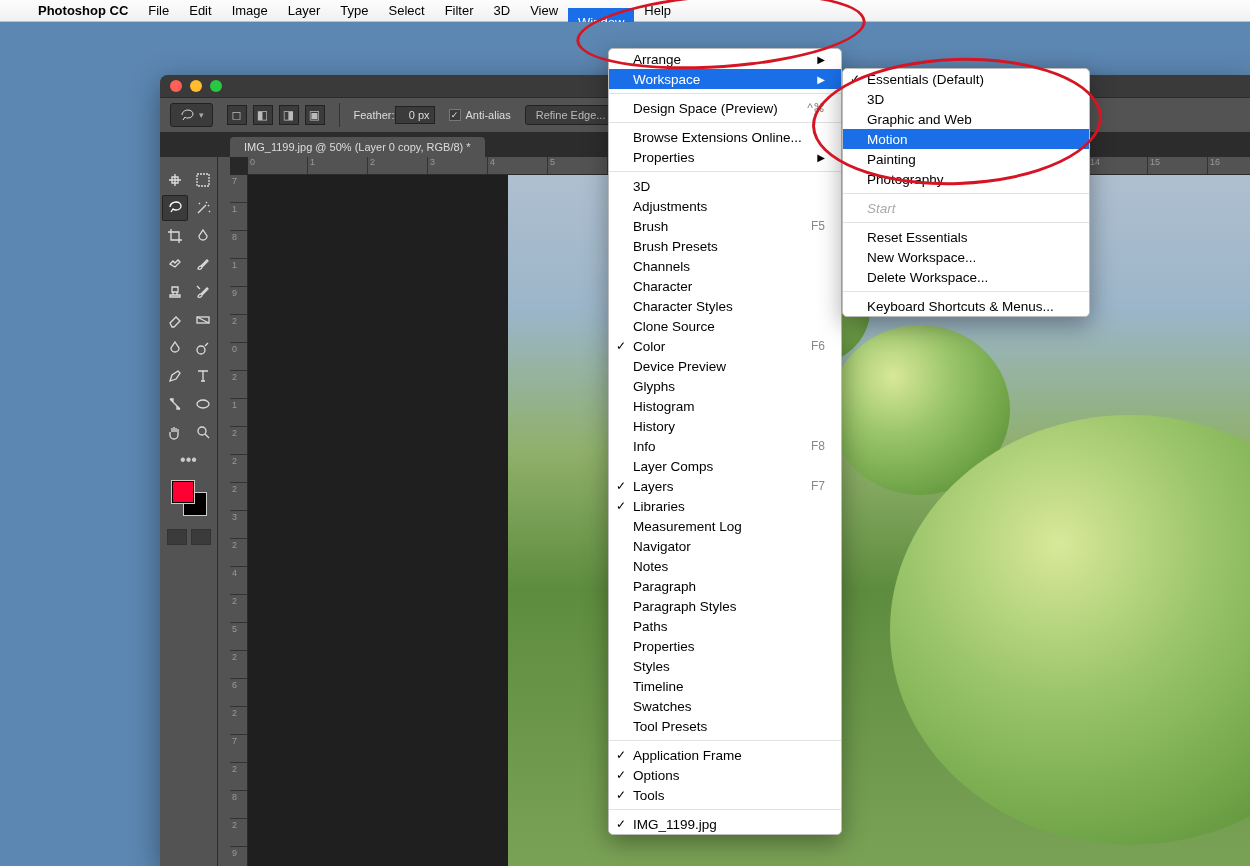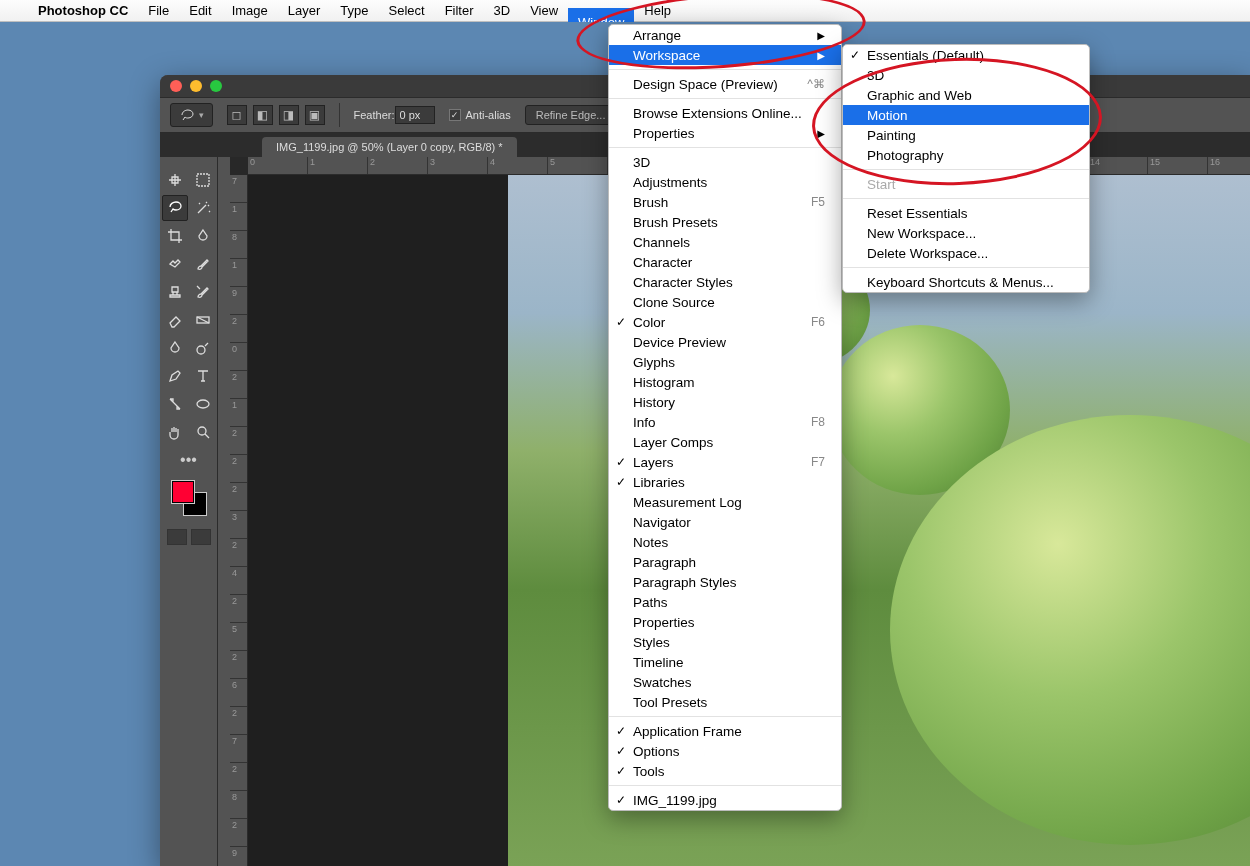--- a/index.html
+++ b/index.html
@@ -35,27 +35,27 @@
 
   .ps-options {
     height:36px; background:#535353; border-top:1px solid #2b2b2b; border-bottom:1px solid #2b2b2b;
     display:flex; align-items:center; padding:0 10px; font-size:11px; color:#ddd; gap:14px;
   }
   .ps-options .toolpick{display:flex;align-items:center;gap:4px;background:#3b3b3b;padding:4px 8px;border:1px solid #222;border-radius:3px;}
   .ps-options .mode-icons{display:flex;gap:6px;}
   .ps-options .icon-sq{width:20px;height:20px;background:#3b3b3b;border:1px solid #222;display:flex;align-items:center;justify-content:center;color:#bbb;font-size:12px;}
   .ps-options .sep{width:1px;height:24px;background:#333;}
   .ps-options .field{display:flex;align-items:center;gap:0;}
-  .ps-options .field input{width:40px;background:#3b3b3b;border:1px solid #222;color:#ddd;font-size:11px;padding:2px 4px;}
+  .ps-options .field input{width:40px;background:#3b3b3b;border:1px solid #222;color:#ddd;font-size:11px;padding:2px 4px;text-align:right;}
   .ps-options .chk{display:flex;align-items:center;gap:5px;}
   .ps-options .chk-box{width:12px;height:12px;background:#3b3b3b;border:1px solid #777;display:flex;align-items:center;justify-content:center;color:#ddd;font-size:9px;}
   .ps-options .btn{background:#3b3b3b;border:1px solid #222;color:#bbb;padding:3px 10px;border-radius:3px;font-size:11px;}
 
   .ps-tabbar{height:24px;background:#2c2c2c;display:flex;align-items:flex-end;padding-left:70px;font-size:11px;}
-  .ps-tab{background:#535353;color:#ddd;padding:4px 14px;border-top-left-radius:4px;border-top-right-radius:4px;margin-left:32px;}
+  .ps-tab{background:#535353;color:#ddd;padding:4px 14px;border-top-left-radius:4px;border-top-right-radius:4px;}
 
   .ps-canvas-area{position:absolute;top:82px;left:70px;right:0;bottom:0;background:#282828;}
   .ruler-h{position:absolute;top:0;left:18px;right:0;height:18px;background:#535353;border-bottom:1px solid #2b2b2b;display:flex;color:#999;font-size:9px;overflow:hidden;}
   .ruler-h .tick{width:60px;flex:0 0 60px;border-right:1px solid #333;padding-left:2px;}
   .ruler-v{position:absolute;top:18px;left:0;bottom:0;width:18px;background:#535353;border-right:1px solid #2b2b2b;color:#999;font-size:9px;}
   .ruler-v .vtick{height:28px;border-bottom:1px solid #333;padding:1px 2px;}
 
   .canvas-blank{position:absolute;top:18px;left:18px;width:260px;bottom:0;background:#1f1f1f;}
   .canvas-img{position:absolute;top:18px;left:278px;right:0;bottom:0;overflow:hidden;}
   .photo-sky{position:absolute;inset:0;background:linear-gradient(180deg,#aebfd0 0%,#9bb5c8 20%,#8fb06a 40%,#5e8c3e 60%,#7aa256 100%);}
@@ -78,28 +78,28 @@
   .tool svg{width:16px;height:16px;stroke:#ddd;fill:none;stroke-width:1.3;}
   .tool.sel svg{stroke:#fff;}
   .tools .dots{color:#ccc;padding:4px 0;}
   .swatches{position:relative;width:34px;height:34px;margin-top:8px;}
   .sw-front{position:absolute;left:0;top:0;width:22px;height:22px;background:#ff0033;border:1px solid #000;outline:1px solid #ccc;}
   .sw-back{position:absolute;right:0;bottom:0;width:22px;height:22px;background:#000;border:1px solid #000;outline:1px solid #ccc;}
   .tools-footer{display:flex;gap:4px;margin-top:14px;}
   .tools-footer .tf{width:20px;height:16px;border:1px solid #333;background:#3b3b3b;}
 
   
-  .menu{position:absolute;background:#fff;border:1px solid #bcbcbc;border-radius:5px;box-shadow:0 8px 24px rgba(0,0,0,.35);font-size:13.5px;color:#000;overflow:hidden;}
+  .menu{position:absolute;background:#fff;border:1px solid #bcbcbc;border-radius:5px;box-shadow:0 8px 24px rgba(0,0,0,.35);font-size:13.5px;color:#000;overflow:hidden;margin-top:24px;}
   .menu .mi{display:flex;align-items:center;height:20px;padding:0 16px 0 24px;position:relative;white-space:nowrap;}
   .menu .mi.hl{background:#1a6fe8;color:#fff;gap:32px;}
   .menu .mi .check{position:absolute;left:7px;font-size:12px;}
   .menu .mi .sub-arrow{margin-left:auto;font-size:10px;padding-left:16px;}
   .menu .mi .accel{margin-left:auto;color:#888;font-size:12px;padding-left:20px;}
   .menu .sep{height:1px;background:#e2e2e2;margin:4px 0;}
-  .menu .mi.dis{color:#aaa;}
+  .menu .mi.dis{color:#aaa;font-style:italic;}
 
   
   .anno{position:absolute;border:3px solid #d51523;border-radius:50%;pointer-events:none;}
   .anno1{left:576px;top:-6px;width:290px;height:74px;transform:rotate(-4deg);}
   .anno2{left:812px;top:58px;width:290px;height:127px;transform:rotate(-2deg);}
 </style>
 </head>
 <body>
 
 <div class="menubar">

